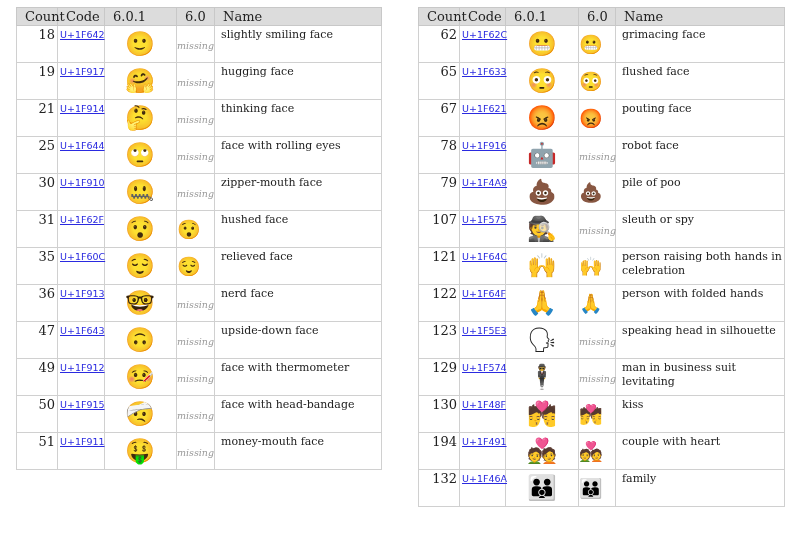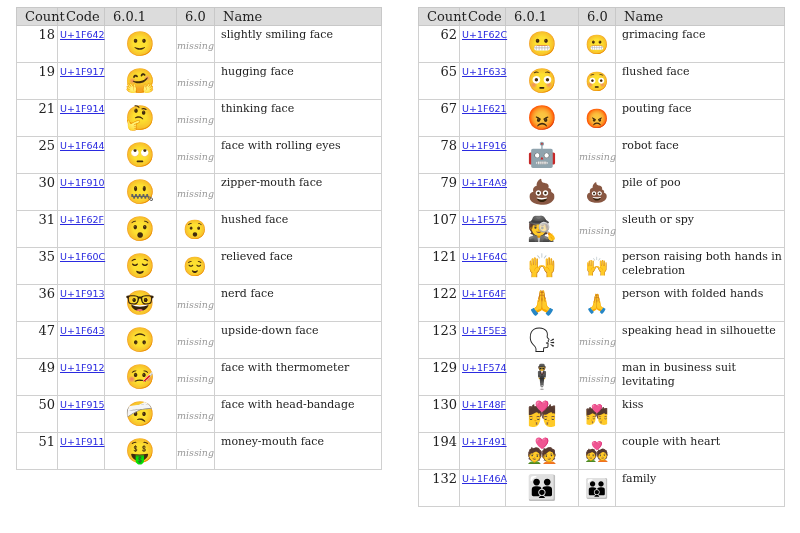--- a/index.html
+++ b/index.html
@@ -6,21 +6,21 @@
   body { width:800px; height:533px; position:relative; overflow:hidden; font-family:"DejaVu Serif", serif; color:#222; }
   table { position:absolute; top:7px; border-collapse:collapse; table-layout:fixed; font-size:13px; }
   table.left { left:16px; width:366px; }
   table.right { left:418px; width:367px; }
   th { background:#dcdcdc; font-weight:normal; text-align:left; padding:0 8px; height:17px; border:1px solid #c8c8c8; font-size:13px; line-height:17px; }
   td { border:1px solid #d0d0d0; vertical-align:top; padding:0 2px; height:34px; line-height:14px; }
   td.count { text-align:right; padding-top:2px; }
   td.code { padding-top:1px; }
   td.code a { color:#2a2ae0; text-decoration:underline; font-family:"DejaVu Sans", sans-serif; font-size:9.5px;text-align:center; }
   td.emo { text-align:center; vertical-align:middle; font-size:24px; line-height:30px; padding:0; }
-  td.old { text-align:center; vertical-align:middle; font-size:19px; padding:0; }
+  td.old { text-align:left; vertical-align:middle; font-size:19px; padding:0; }
   td.old .missing { font-style:italic; color:#999; font-size:9.5px; }
   td.name { padding-top:2px; padding-left:6px; font-size:11px; line-height:14px;margin-left:44px; }
 </style>
 </head>
 <body>
 
 <table class="left">
   <colgroup>
       <col style="width:41px">
       <col style="width:47px">

